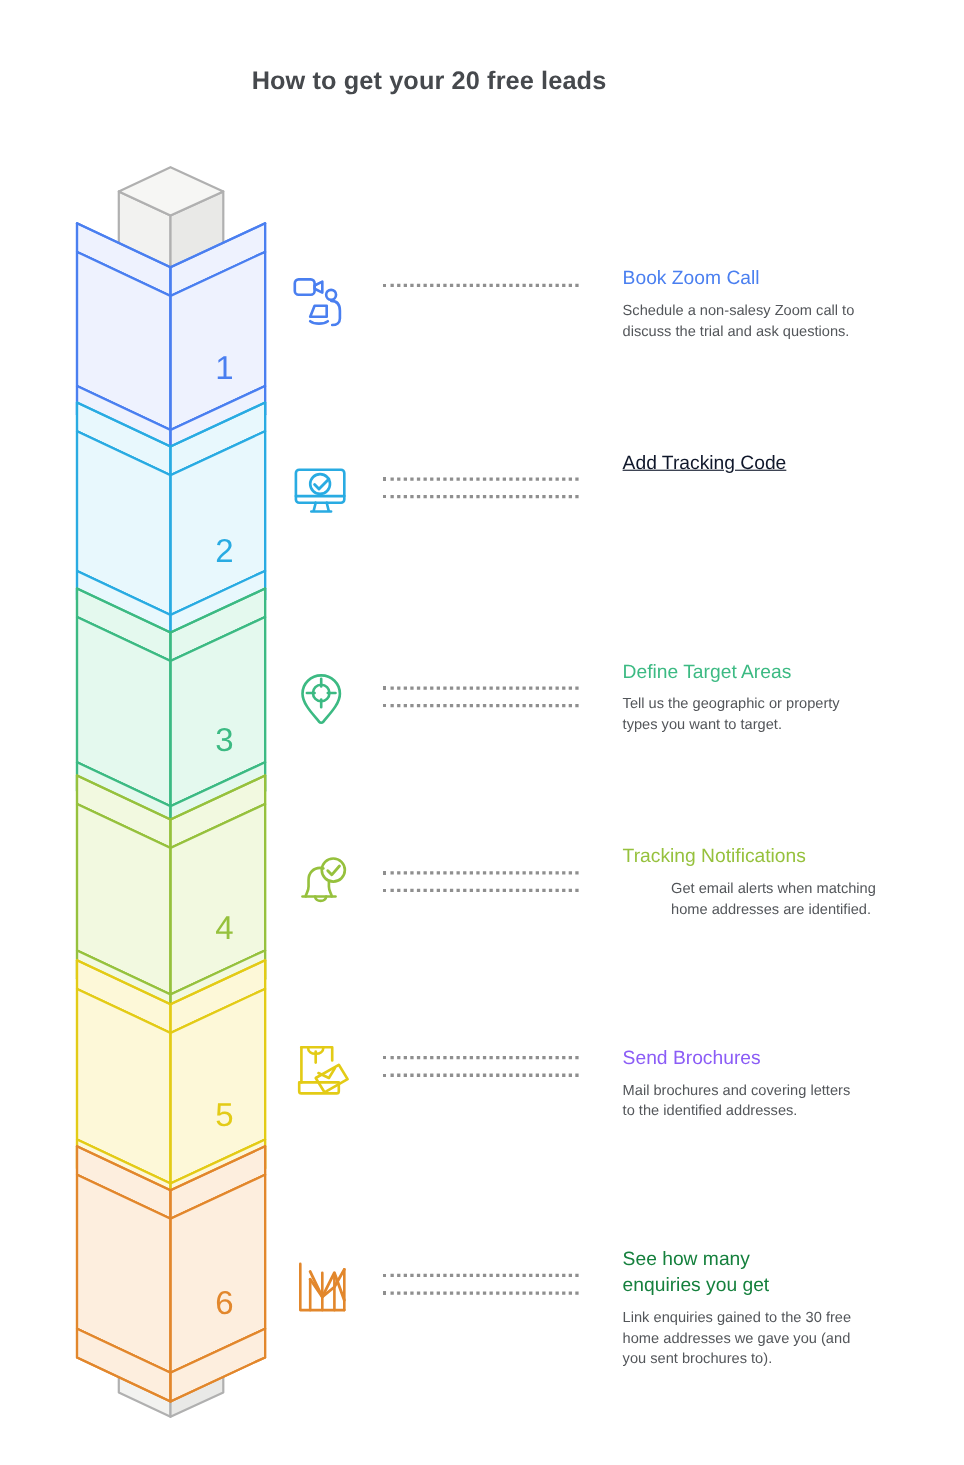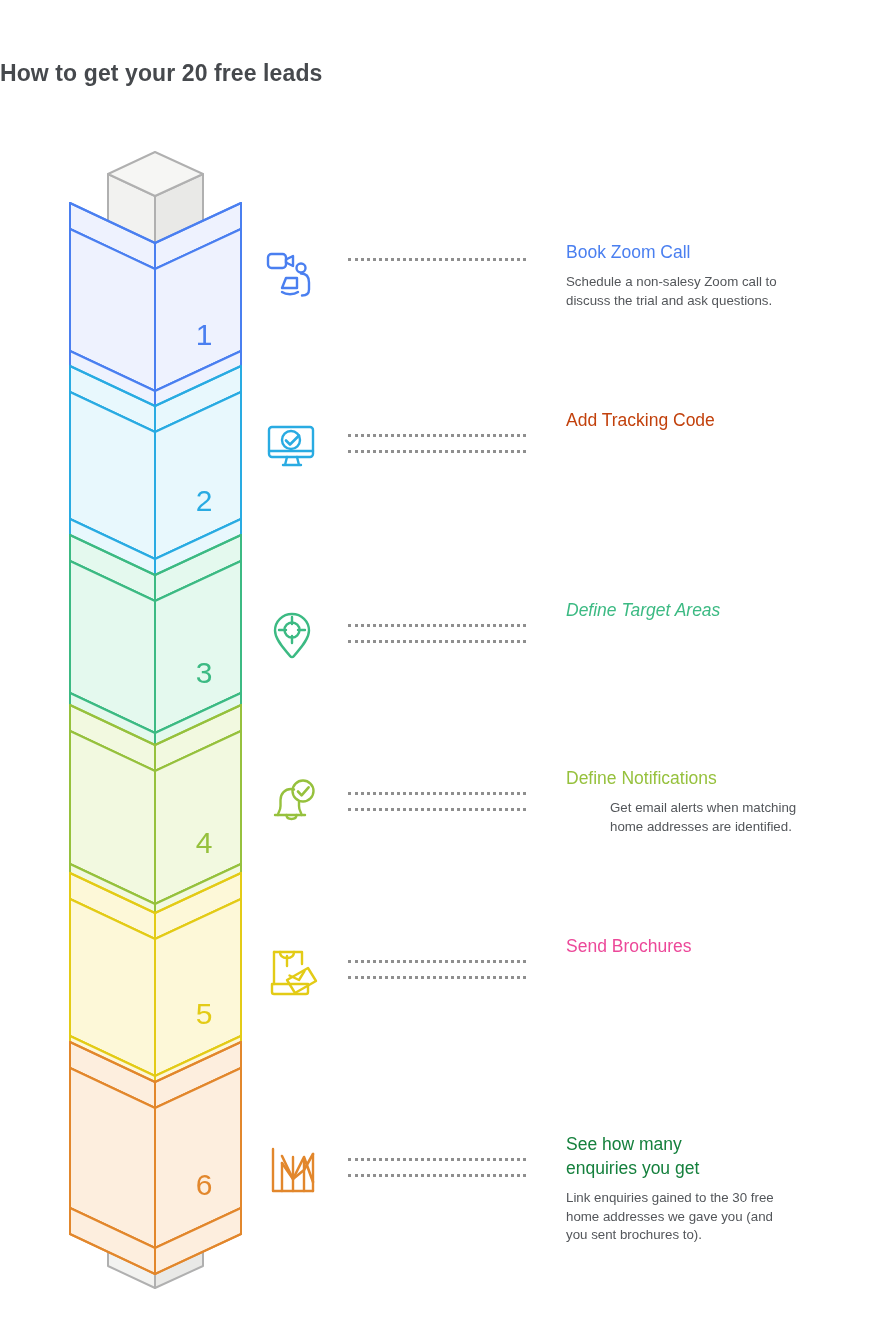--- a/index.html
+++ b/index.html
@@ -3,21 +3,21 @@
 <meta charset="utf-8">
 <style>
   html,body{margin:0;padding:0;}
   body{
     width:876px;height:1332px;background:#ffffff;
     font-family:"Liberation Sans","DejaVu Sans",sans-serif;
     position:relative;overflow:hidden;
   }
   #page-title{
     position:absolute;top:60px;left:0;width:780px;
-    text-align:left;font-size:23px;font-weight:bold;color:#46494d;
+    text-align:center;font-size:23px;font-weight:bold;color:#46494d;
     letter-spacing:.1px;
   }
   #stack-svg{position:absolute;left:0;top:0;}
   .rows{position:absolute;left:0;top:0;width:709px;height:1332px;}
   .row{position:absolute;left:262px;width:600px;}
   .icon-cell{position:absolute;left:0;top:0;width:74px;height:74px;}
   .icon-cell svg{display:block;}
   .dots{position:absolute;left:86px;width:178px;}
   .dotline{
     height:0;border-top:3px dotted #7c7c7c;opacity:.85;margin:0;
@@ -195,57 +195,59 @@
         <path d="M25 41 l-2 8 M35 41 l2 8 M21 49 h18"></path>
         <circle cx="29" cy="24" r="9"></circle>
         <path d="M24 24.5 l4 4 l9 -9" stroke-width="2.6"></path>
         </svg>
       </div>
       <div class="dots" style="top: 26px;">
         <div class="dotline" style="border-top-color: rgb(124, 124, 124);"></div>
         <div class="dotline" style="border-top-color: rgb(124, 124, 124);"></div>
       </div>
       <div class="txt">
-        <p class="step-title" style="color: #c2410c; white-space: pre-line;">Add Tracking Code</p>
+        <p class="step-title" style="color: #0f172a; white-space: pre-line; text-decoration: underline;">Add Tracking Code</p>
       </div>
     </div>
     <div class="row" style="top: 598px;">
       <div class="icon-cell" style="top: 8px;">
         <svg width="60" height="60" viewBox="0 0 60 60" fill="none" stroke="#3cba83" stroke-width="2.4" stroke-linecap="round" stroke-linejoin="round">
           <path d="M30 8 c-9.5 0-17 7.3-17 16.6 0 9.6 10.3 19.4 15.2 25.6 a2.3 2.3 0 0 0 3.6 0
                 C36.7 44 47 34.2 47 24.6 47 15.3 39.5 8 30 8 Z"></path>
         <circle cx="30" cy="24" r="7.5"></circle>
         <path d="M30 11 v7 M30 30 v7 M17 24 h7 M36 24 h7"></path>
         </svg>
       </div>
       <div class="dots" style="top: 26px;">
         <div class="dotline" style="border-top-color: rgb(124, 124, 124);"></div>
         <div class="dotline" style="border-top-color: rgb(124, 124, 124);"></div>
       </div>
       <div class="txt">
-        <p class="step-title" style="color: rgb(60, 186, 131); white-space: pre-line; font-style: italic;">Define Target Areas</p>
+        <p class="step-title" style="color: rgb(60, 186, 131); white-space: pre-line;">Define Target Areas</p>
+        <p class="step-desc" style="color: rgb(83, 86, 90);">Tell us the geographic or property
+types you want to target.</p>
       </div>
     </div>
     <div class="row" style="top: 766px;">
       <div class="icon-cell" style="top: 8px;">
         <svg width="60" height="60" viewBox="0 0 60 60" fill="none" stroke="#96c13d" stroke-width="2.4" stroke-linecap="round" stroke-linejoin="round">
           <path d="M16 41 c0-3 2.5-4 2.5-9 v-6 c0-6.5 4.5-11 10.5-11 1 0 2 .2 3 .5"></path>
         <path d="M37 27.5 v4.5 c0 5 2.5 6 2.5 9"></path>
         <path d="M13 41 h30"></path>
         <path d="M24.5 41 c0 2.6 2.3 4 5 4 s5-1.4 5-4"></path>
         <circle cx="41" cy="17" r="10.5"></circle>
         <path d="M36 17.5 l3.6 3.8 l7-8" stroke-width="2.6"></path>
         </svg>
       </div>
       <div class="dots" style="top: 26px;">
         <div class="dotline" style="border-top-color: rgb(124, 124, 124);"></div>
         <div class="dotline" style="border-top-color: rgb(124, 124, 124);"></div>
       </div>
       <div class="txt">
-        <p class="step-title" style="color: rgb(150, 193, 61); white-space: pre-line;">Define Notifications</p>
+        <p class="step-title" style="color: rgb(150, 193, 61); white-space: pre-line;">Tracking Notifications</p>
         <p class="step-desc" style="color: rgb(83, 86, 90); margin-left: 44px;">Get email alerts when matching
 home addresses are identified.</p>
       </div>
     </div>
     <div class="row" style="top: 934px;">
       <div class="icon-cell" style="top: 8px;">
         <svg width="60" height="60" viewBox="0 0 60 60" fill="none" stroke="#e3cb16" stroke-width="2.4" stroke-linecap="round" stroke-linejoin="round">
           <path d="M12 10 h28 v12"></path>
         <path d="M12 10 v32"></path>
         <path d="M18 10 c0 4 3 6 7 6 s7-2 7-6"></path>
@@ -253,21 +255,23 @@
         <path d="M10 42 h36 v8 a2 2 0 0 1-2 2 H12 a2 2 0 0 1-2-2 Z"></path>
         <path d="M25 38 l21-12 8 13 -21 12 Z"></path>
         <path d="M27.5 33.5 l9.5 4.5 5.5 -9"></path>
         </svg>
       </div>
       <div class="dots" style="top: 26px;">
         <div class="dotline" style="border-top-color: rgb(124, 124, 124);"></div>
         <div class="dotline" style="border-top-color: rgb(124, 124, 124);"></div>
       </div>
       <div class="txt">
-        <p class="step-title" style="color: #ec4899; white-space: pre-line;">Send Brochures</p>
+        <p class="step-title" style="color: #8b5cf6; white-space: pre-line; margin-top: 15px;">Send Brochures</p>
+        <p class="step-desc" style="color: rgb(83, 86, 90);">Mail brochures and covering letters
+to the identified addresses.</p>
       </div>
     </div>
     <div class="row" style="top: 1102px;">
       <div class="icon-cell" style="top: 38px;">
         <svg width="60" height="60" viewBox="0 0 60 60" fill="none" stroke="#e2872c" stroke-width="2.4" stroke-linecap="round" stroke-linejoin="round">
           <path d="M11 9 v42 h40"></path>
         <path d="M20 51 V23 M31 51 V17 M42 51 V21 M51 51 V14"></path>
         <path d="M20 23 l11 16 l11 -9 l9 -16" stroke-width="2.6"></path>
         <path d="M20 16 l11 23 l11 -22 l9 25" stroke-width="2.6"></path>
         </svg>

